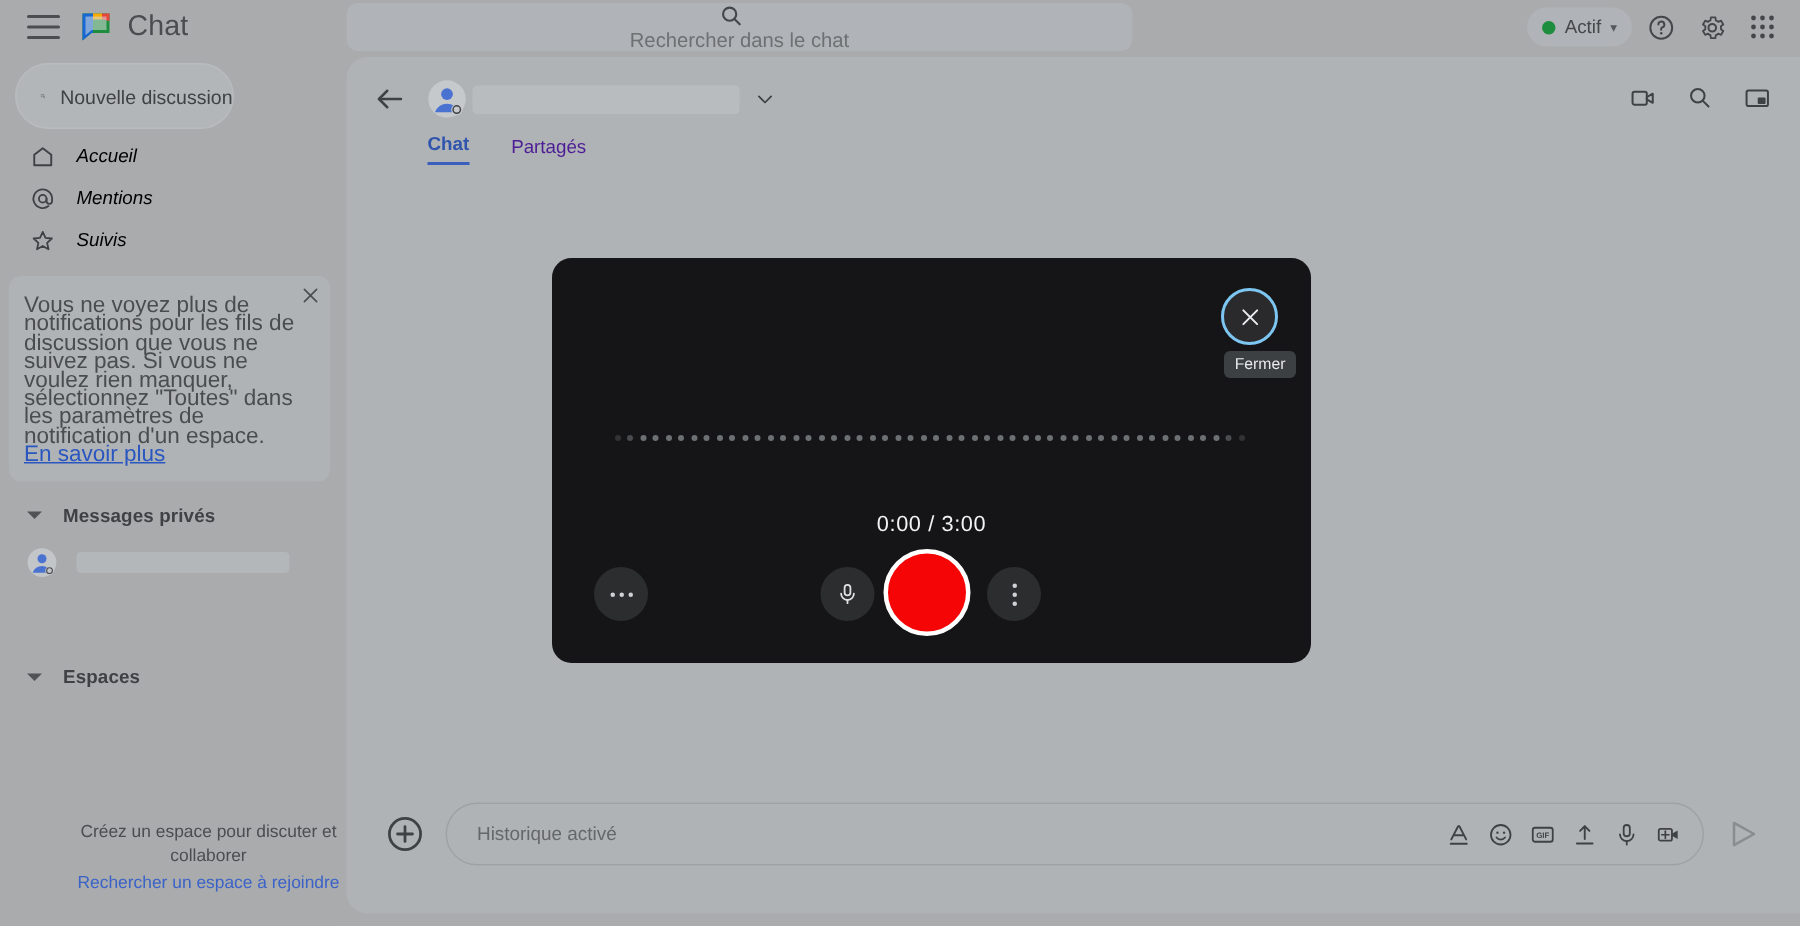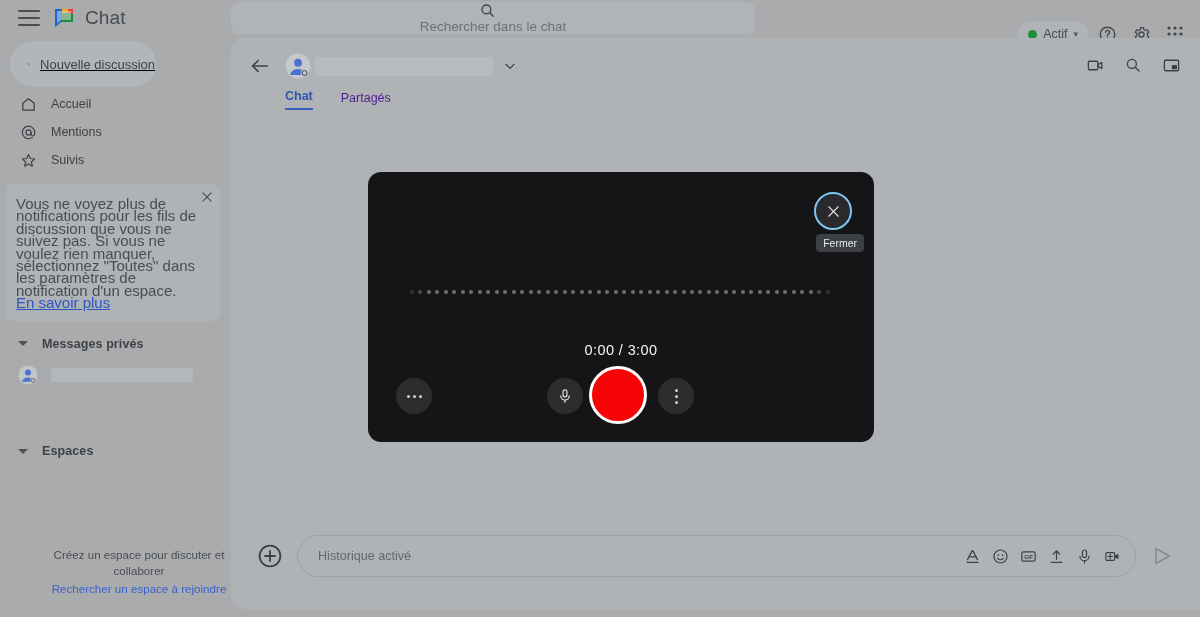--- a/index.html
+++ b/index.html
@@ -43,21 +43,21 @@
     border-radius: 8px;
     display: flex; align-items: center;
     padding: 0 14px;
     cursor: text;
     flex-direction: column;
   }
   .search-icon { width: 17px; height: 17px; margin-right: 12px; flex: 0 0 auto; }
   .search-placeholder { font-size: 13.5px; color: #6e7174; }
 
   .topbar-right {
-    position: absolute; right: 10px; top: 16px; height: 36px;
+    position: absolute; right: 10px; top: 0; height: 36px;
     display: flex; align-items: center; gap: 4px;
   }
   .status-pill {
     display: flex; align-items: center; gap: 6px;
     height: 26px; padding: 0 10px;
     background: #b0b3b7; border-radius: 13px;
     font-size: 12.5px; color: #45484b;
     cursor: pointer;
   }
   .status-dot { width: 9px; height: 9px; border-radius: 50%; background: #1e8e3e; }
@@ -77,40 +77,39 @@
   }
   .new-chat {
     margin: 6px 0 0 10px;
     width: 146px; height: 44px;
     border-radius: 22px;
     background: #b3b6b9;
     border: 1px solid #b9bcbf;
     display: flex; align-items: center; gap: 10px;
     padding-left: 16px;
     cursor: pointer;
-    text-decoration: underline;
   }
   .new-chat-label { font-size: 13px; color: #3f4245; white-space: nowrap; }
 
   .section-header {
     display: flex; align-items: center;
     height: 26px; margin-top: 10px;
     padding-left: 18px; gap: 14px;
     cursor: pointer;
   }
   .tri { width: 0; height: 0; border-left: 5px solid transparent; border-right: 5px solid transparent; border-top: 5px solid #505356; }
   .section-title { font-size: 12.5px; color: #3f4245; font-weight: bold; letter-spacing: .1px; }
 
   .nav-item {
     display: flex; align-items: center; height: 20px;
     margin-top: 8px; padding-left: 20px; gap: 14px;
     cursor: pointer;
   }
   .nav-ic { width: 17px; height: 17px; flex: 0 0 auto; }
-  .nav-label { font-size: 12.5px; color: #404040; }
+  .nav-label { font-size: 12.5px; color: #000000; font-style: italic; }
 
   
   .notice {
     position: relative;
     margin: 14px 6px 0 6px;
     width: 214px;
     background: #b0b3b6;
     border-radius: 8px;
     padding: 9px 22px 11px 10px;
   }

